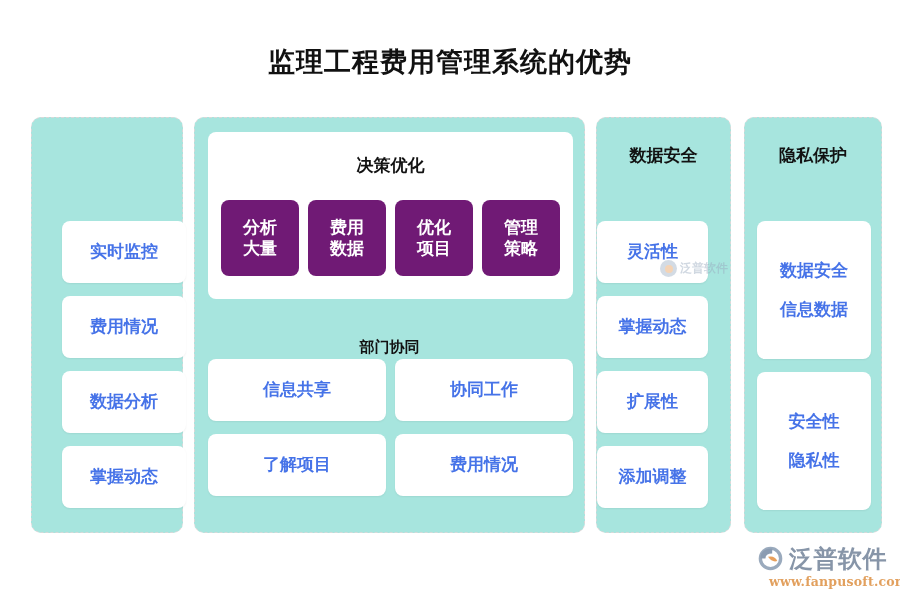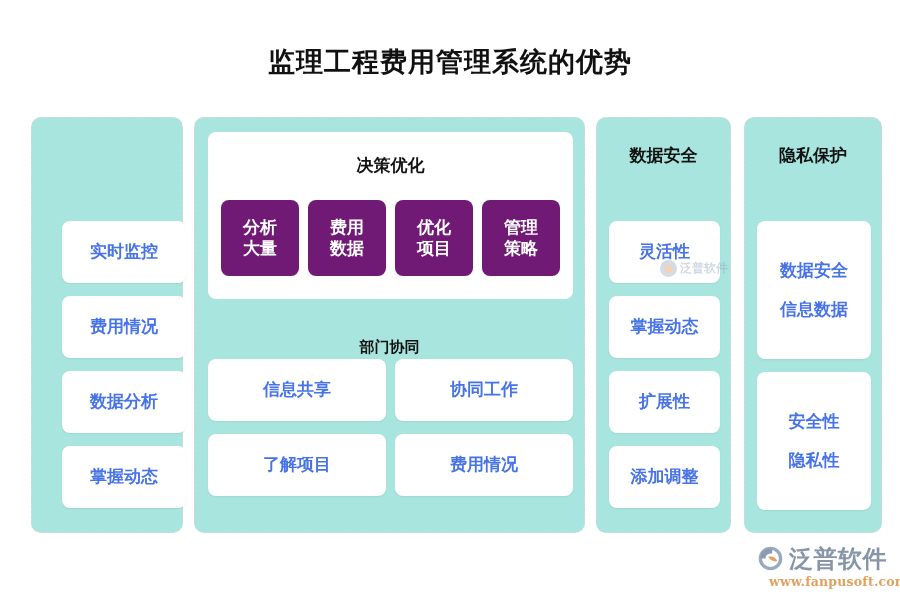--- a/index.html
+++ b/index.html
@@ -73,21 +73,21 @@
     font-weight: bold;
     text-align: center;
     box-shadow: 0 1px 2px rgba(0,0,0,0.06);
   }
 
   .card .line { line-height: 1.05; }
   .card .line + .line { margin-top: 21px; }
 
   
   .col-card { left: 30px; width: 124px; height: 62px; }
-  #panel-custom .col-card { left: 12px; width: 111px; }
+  #panel-custom .col-card { left: 0; width: 111px; }
 
   .cc1 { top: 103px; }
   .cc2 { top: 178px; }
   .cc3 { top: 253px; }
   .cc4 { top: 328px; }
 
   
   .big-card {
     position: absolute;
     left: 13px;

